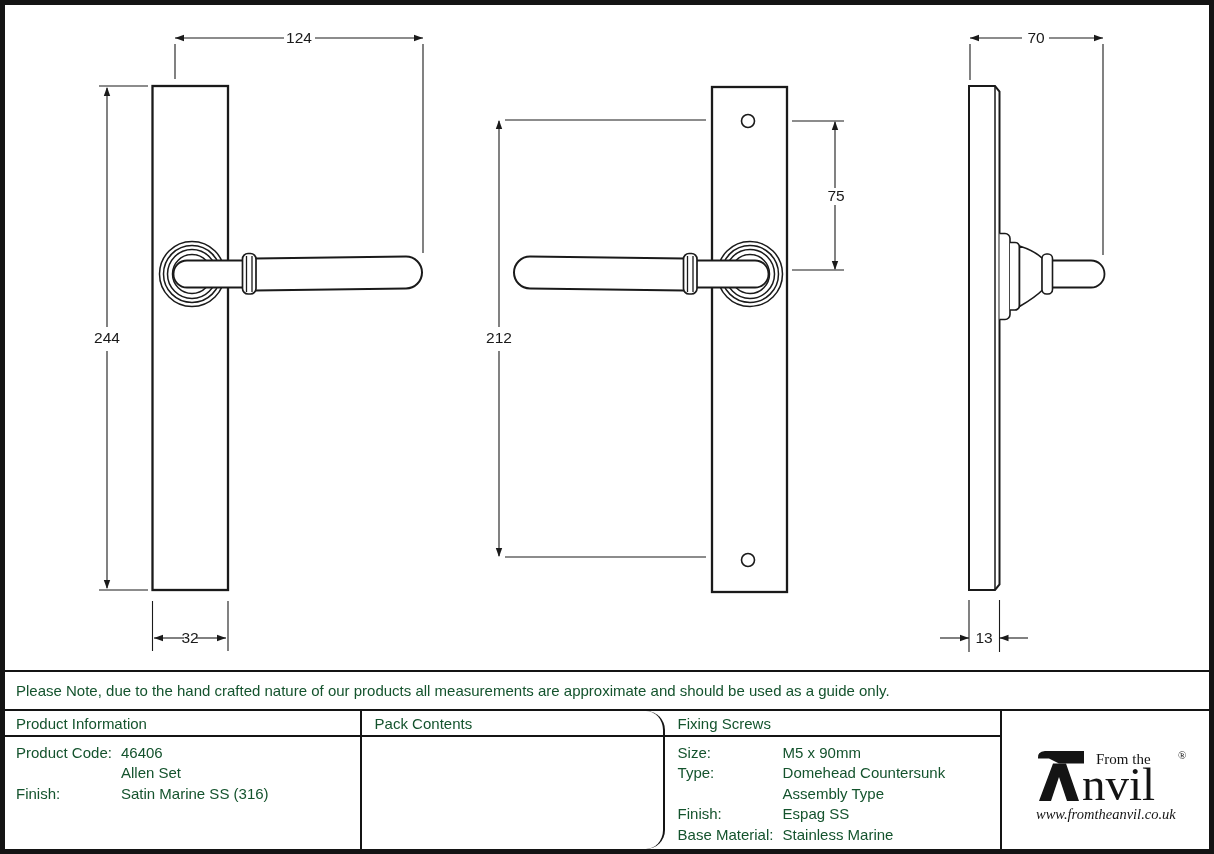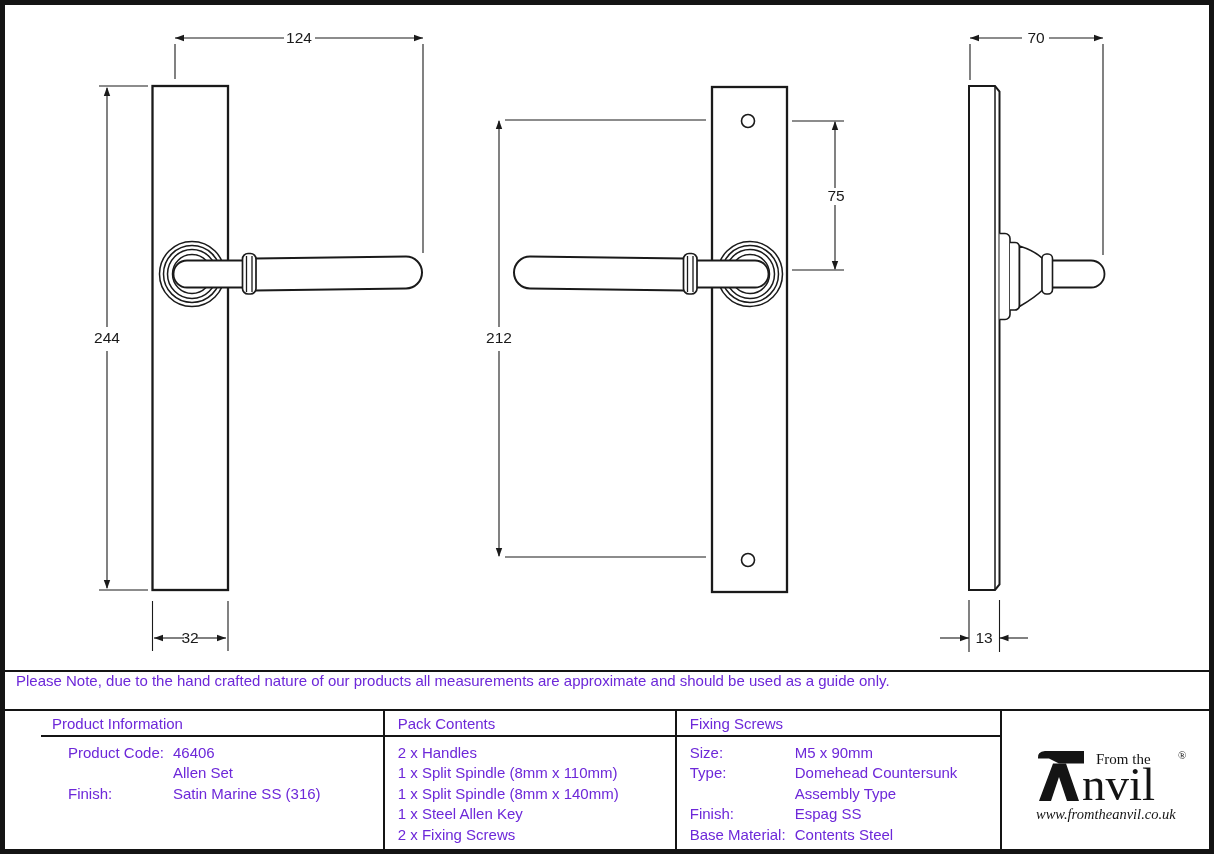--- a/index.html
+++ b/index.html
@@ -1,47 +1,47 @@
 <!DOCTYPE html>
 <html><head>
 <meta charset="utf-8">
 <style>
   html,body { margin:0; padding:0; background:#e8e8e8; }
   .sheet {
     position:relative; width:1214px; height:854px; background:#fff;
     box-sizing:border-box; border:5px solid #141414;
-    font-family:"Liberation Sans", sans-serif; color:#6d28d9; overflow:hidden;
+    font-family:"Liberation Sans", sans-serif; color:#14532d; overflow:hidden;
   }
   .drawing-svg { position:absolute; left:-5px; top:-5px; }
   .dim-text { font-family:"Liberation Sans", sans-serif; font-size:15.5px; fill:#1a1a1a; }
 
   .note-bar {
     position:absolute; left:0; right:0; top:665px; height:41px;
     box-sizing:border-box; border-top:2px solid #141414; border-bottom:2px solid #141414;
-    display:flex; padding-left:11px; font-size:15px;
+    display:flex; align-items:center; padding-left:11px; font-size:15px;
     background:#fff;
   }
 
   .table-area {
     position:absolute; left:0; right:0; top:706px; bottom:0;
     display:flex; background:#fff;
   }
   .tcol { box-sizing:border-box; height:100%; }
   .tcol.bordered { border-right:2px solid #141414; }
-  .col-product   { width:372px;margin-left:36px; }
-  .col-pack      { width:316px; }
+  .col-product   { width:372px; }
+  .col-pack      { width:316px;border-radius:19px; }
   .col-fixing    { width:352px; }
   .col-logo      { width:207px; position:relative; }
   .thead {
     box-sizing:border-box; height:26px; line-height:25px;
     border-bottom:2px solid #141414; font-size:15px; padding-left:11px;
   }
   .col-pack .thead, .col-fixing .thead { padding-left:13px; }
   .tbody { padding-top:6px; }
-  .trow { height:20.4px; line-height:20.4px; font-size:15px; padding-left:27px; white-space:nowrap; }
+  .trow { height:20.4px; line-height:20.4px; font-size:15px; padding-left:11px; white-space:nowrap; }
   .col-pack .trow, .col-fixing .trow { padding-left:13px; }
   .tlabel { display:inline-block; width:105px; }
 </style>
 </head>
 <body>
 
 <div class="sheet">
 
   <svg class="drawing-svg" width="1214" height="674" viewBox="0 0 1214 674" fill="none" stroke="#1a1a1a" stroke-width="1.1">
 
@@ -180,46 +180,39 @@
           <span class="tlabel"></span><span>Allen Set</span>
         </div>
         <div class="trow">
           <span class="tlabel">Finish:</span><span>Satin Marine SS (316)</span>
         </div>
       </div>
     </div>
 
     <div class="tcol bordered col-pack">
       <div class="thead">Pack Contents</div>
-      <div class="tbody">
-        <div class="trow">2 x Handles</div>
-        <div class="trow">1 x Split Spindle (8mm x 110mm)</div>
-        <div class="trow">1 x Split Spindle (8mm x 140mm)</div>
-        <div class="trow">1 x Steel Allen Key</div>
-        <div class="trow">2 x Fixing Screws</div>
-      </div>
     </div>
 
     <div class="tcol bordered col-fixing">
       <div class="thead">Fixing Screws</div>
       <div class="tbody">
         <div class="trow">
           <span class="tlabel">Size:</span><span>M5 x 90mm</span>
         </div>
         <div class="trow">
           <span class="tlabel">Type:</span><span>Domehead Countersunk</span>
         </div>
         <div class="trow">
           <span class="tlabel"></span><span>Assembly Type</span>
         </div>
         <div class="trow">
           <span class="tlabel">Finish:</span><span>Espag SS</span>
         </div>
         <div class="trow">
-          <span class="tlabel">Base Material:</span><span>Contents Steel</span>
+          <span class="tlabel">Base Material:</span><span>Stainless Marine</span>
         </div>
       </div>
     </div>
 
     <div class="tcol col-logo">
       <svg width="207" height="143" viewBox="0 0 207 143">
         <g fill="#141414">
           <path d="M36,47 Q35,41 43,40 L82,40 L82,52.5 L57,52.5 L47,47.5 L36,47.5 Z"></path>
           <path d="M51,52.5 L37,90 L49,90 L57,66 L65,90 L77,90 L64,52.5 Z"></path>
         </g>

